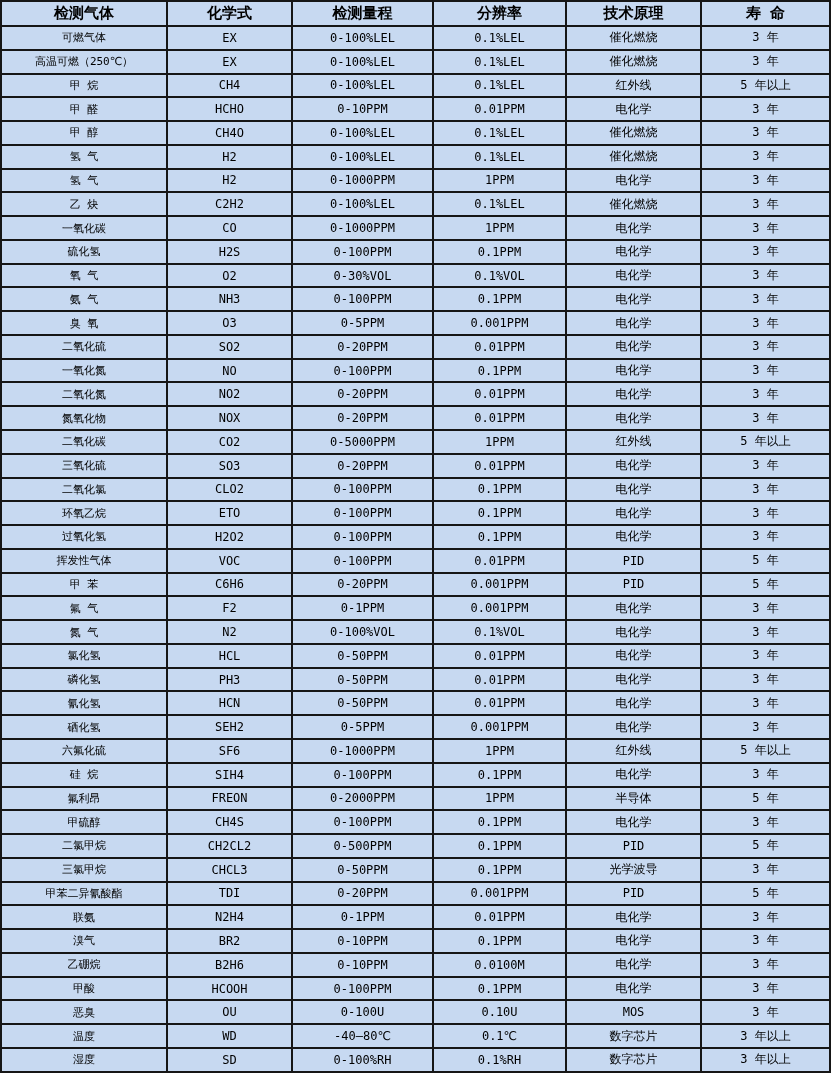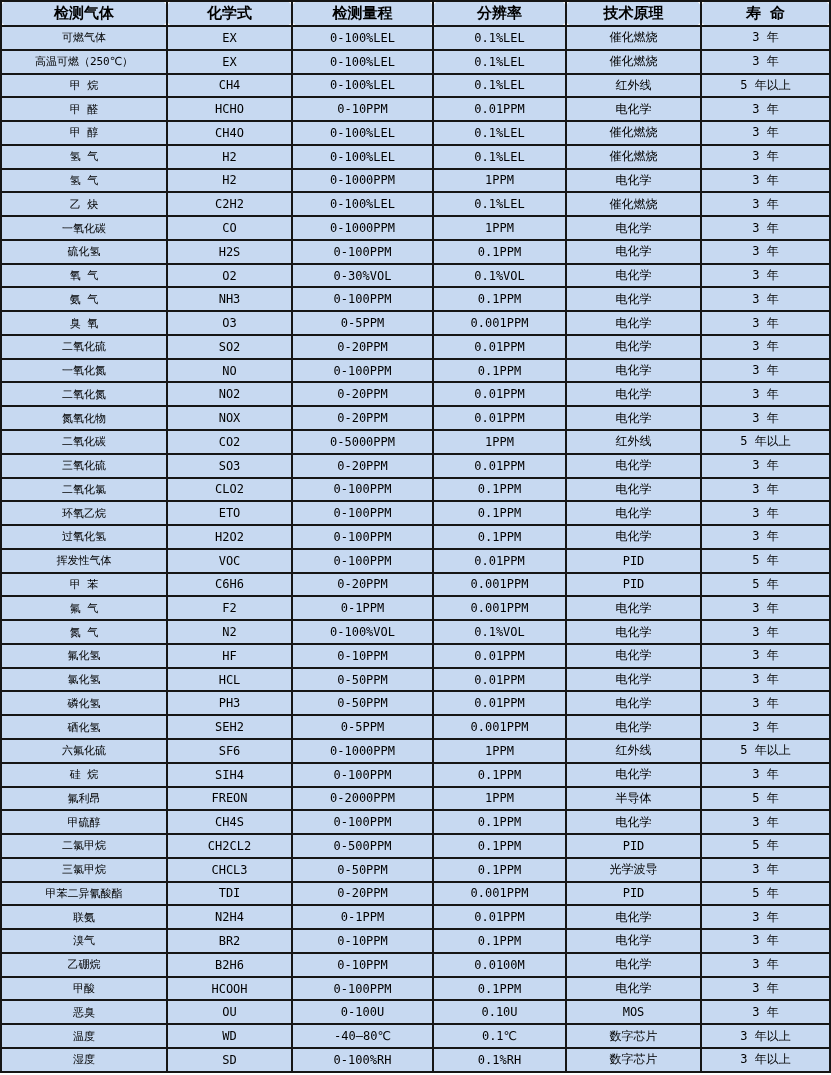--- a/index.html
+++ b/index.html
@@ -25,21 +25,20 @@
     text-align:center;
     vertical-align:middle;
     padding:0 2px;
     overflow:hidden;
     white-space:nowrap;
   }
   .spec th{
     font-size:15px;
     font-weight:bold;
     height:23px;
-    border-radius:7px;
   }
   .spec td{
     font-size:12px;
     font-weight:normal;
   }
   .spec td.c0{font-size:11px;}
 </style>
 </head>
 <body>
 
@@ -265,38 +264,38 @@
       </tr>
       <tr>
         <td class="c0">氮 气</td>
         <td class="c1">N2</td>
         <td class="c2">0-100%VOL</td>
         <td class="c3">0.1%VOL</td>
         <td class="c4">电化学</td>
         <td class="c5">3 年</td>
       </tr>
       <tr>
-        <td class="c0">氟化氢</td>
-        <td class="c1">HF</td>
-        <td class="c2">0-10PPM</td>
-        <td class="c3">0.01PPM</td>
-        <td class="c4">电化学</td>
-        <td class="c5">3 年</td>
-      </tr>
-      <tr>
         <td class="c0">氯化氢</td>
         <td class="c1">HCL</td>
         <td class="c2">0-50PPM</td>
         <td class="c3">0.01PPM</td>
         <td class="c4">电化学</td>
         <td class="c5">3 年</td>
       </tr>
       <tr>
         <td class="c0">磷化氢</td>
         <td class="c1">PH3</td>
+        <td class="c2">0-50PPM</td>
+        <td class="c3">0.01PPM</td>
+        <td class="c4">电化学</td>
+        <td class="c5">3 年</td>
+      </tr>
+      <tr>
+        <td class="c0">氰化氢</td>
+        <td class="c1">HCN</td>
         <td class="c2">0-50PPM</td>
         <td class="c3">0.01PPM</td>
         <td class="c4">电化学</td>
         <td class="c5">3 年</td>
       </tr>
       <tr>
         <td class="c0">硒化氢</td>
         <td class="c1">SEH2</td>
         <td class="c2">0-5PPM</td>
         <td class="c3">0.001PPM</td>

